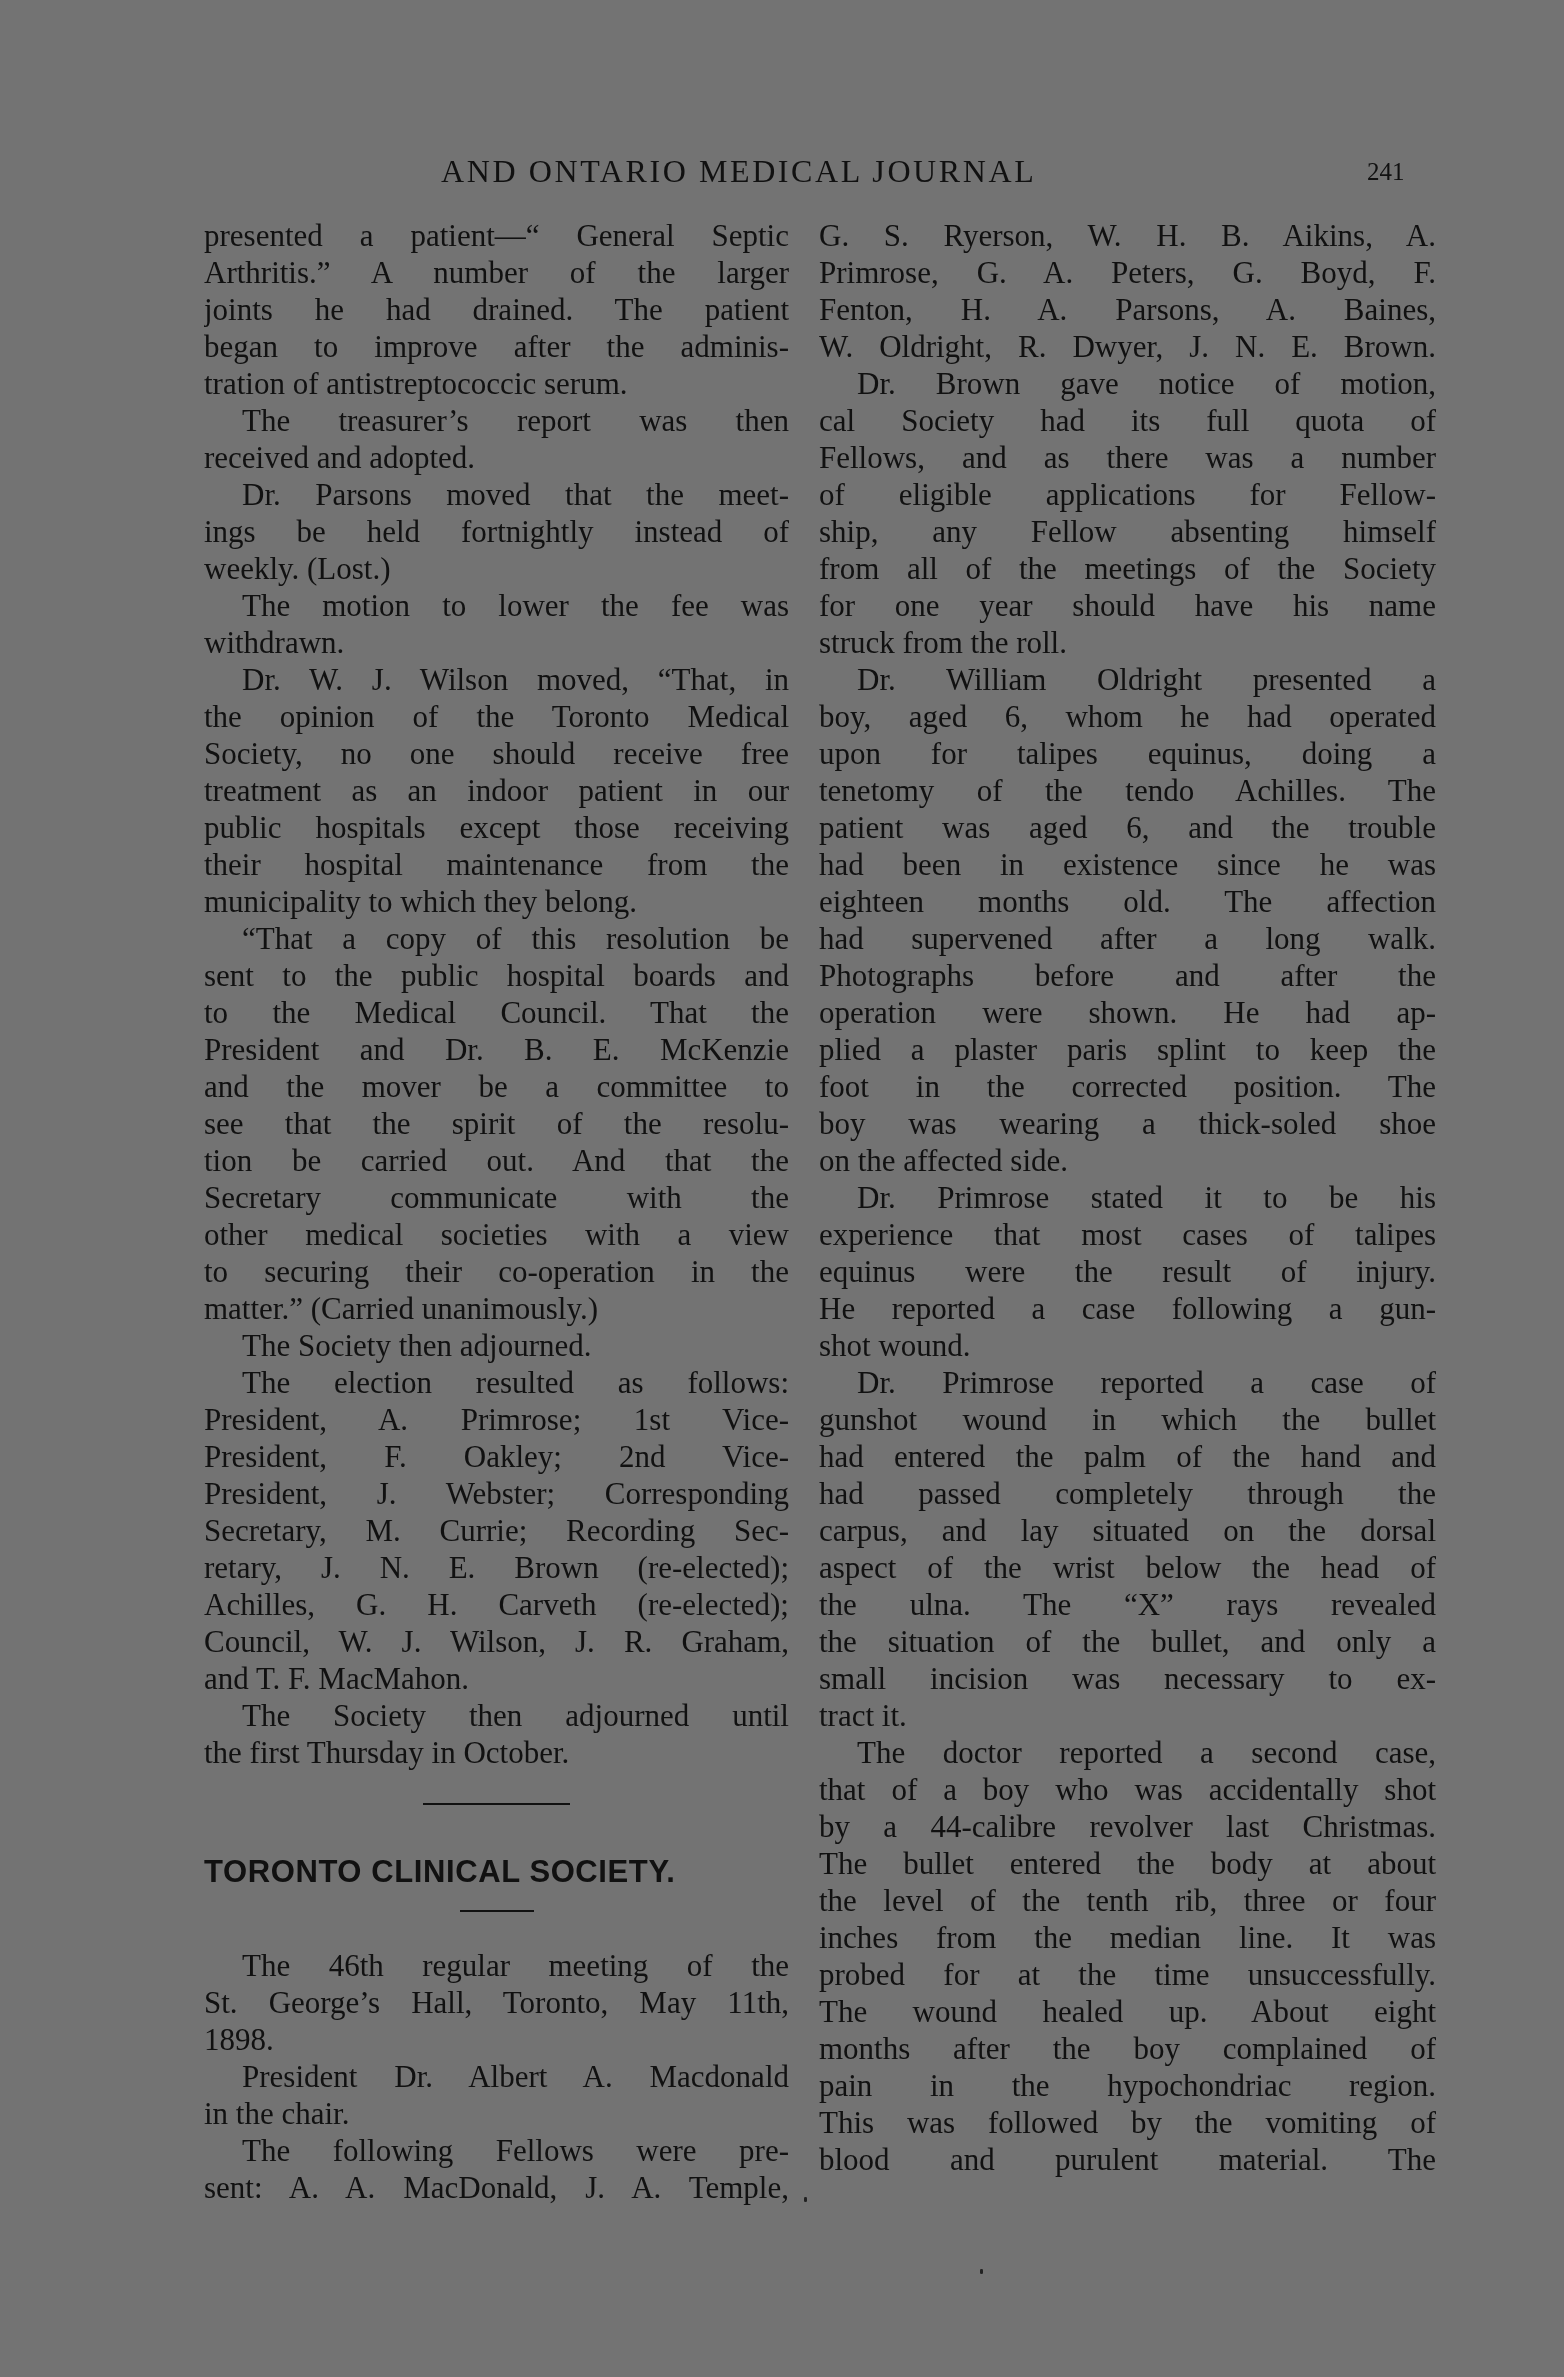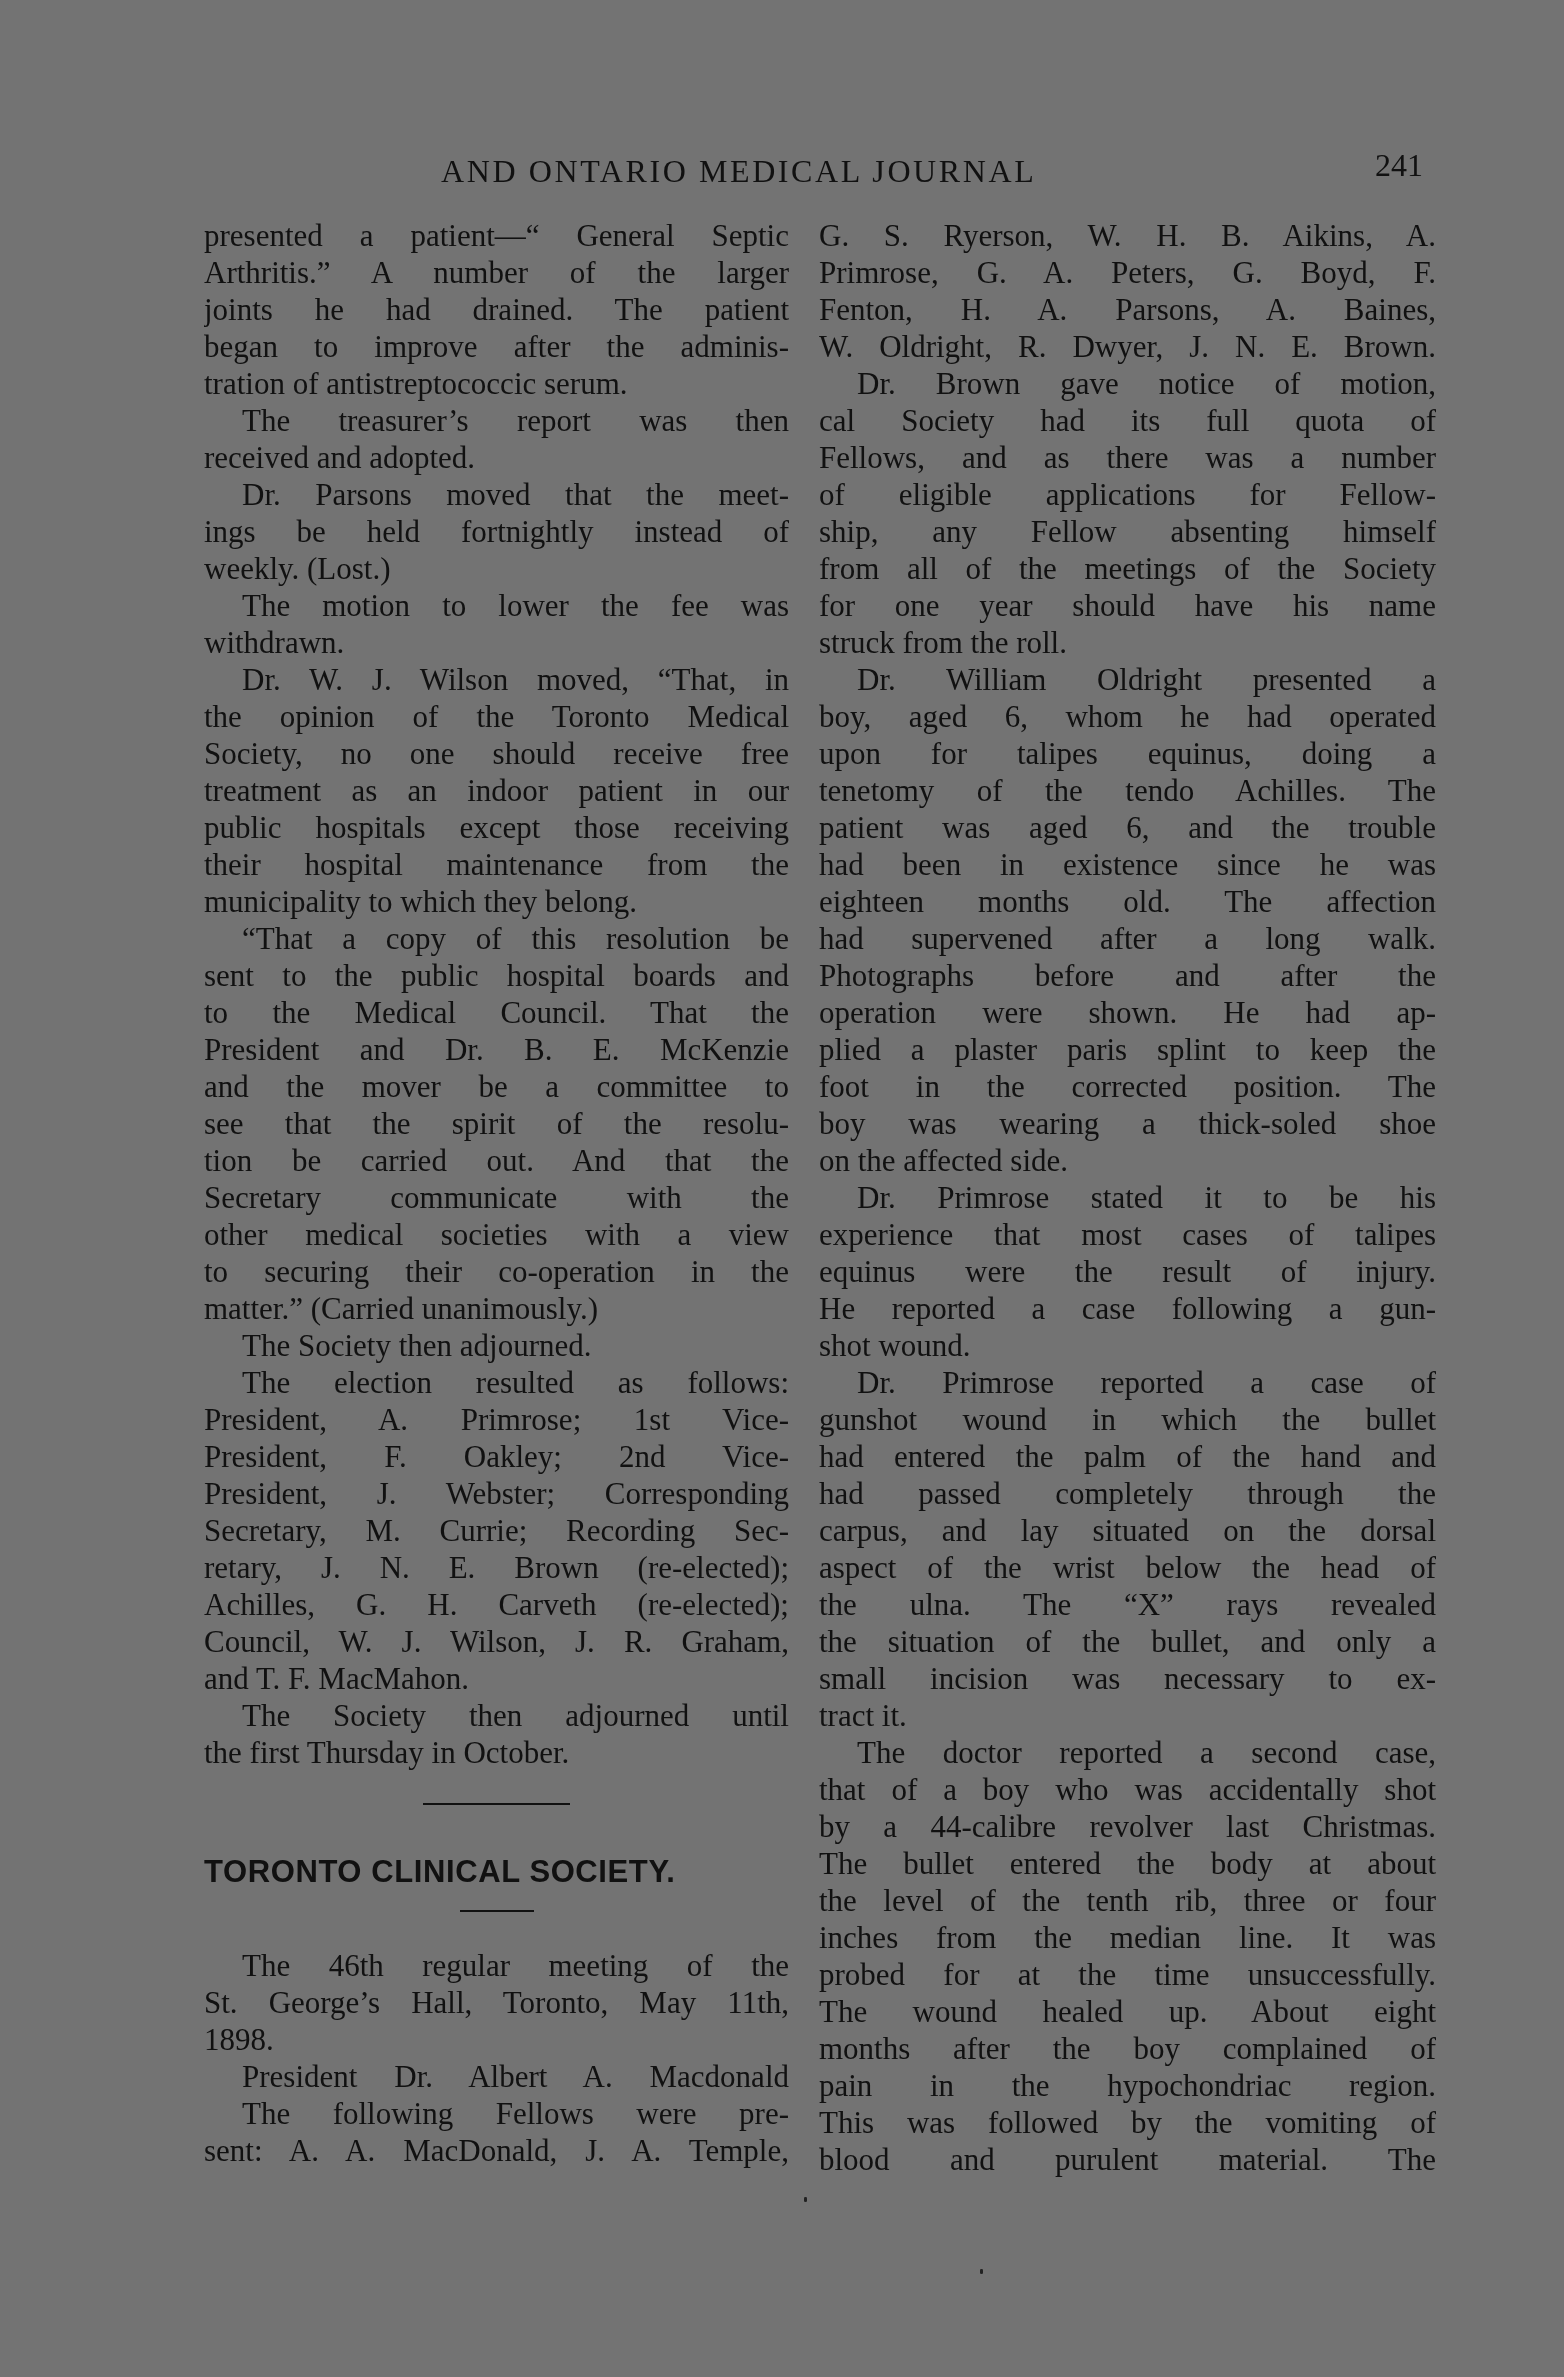--- a/index.html
+++ b/index.html
@@ -1,22 +1,22 @@
 <!DOCTYPE html>
 <html style="font-size:10.3px"><head>
 <meta charset="utf-8">
 <style>
   html, body { margin: 0; padding: 0; background: #ffffff; }
   body { width: 1564px; height: 2377px; position: relative; overflow: hidden;
          font-family: "Liberation Serif", "DejaVu Serif", serif; color: #111111; }
   .page { position: absolute; left: 0; top: 0; width: 1564px; height: 2377px; background: #737373; }
   .running-head { position: absolute; top: 149px; left: 441px; width: 712px; height: 45px;
          font-size: 32px; letter-spacing: 2.6px; line-height: 45px; white-space: nowrap; }
-  .page-number { position: absolute; top: 143px; left: 1367px; width: 64px; height: 45px;
-         font-size: 32px; line-height: 45px; text-align: center; }
+  .page-number { position: absolute; top: 149px; left: 1367px; width: 64px; height: 45px;
+         font-size: 25px; line-height: 45px; text-align: left; }
   .col { position: absolute; top: 217px; }
   .col-left { left: 204px; width: 585px; }
   .col-right { left: 819px; width: 617px; }
   .line { height: 37px; line-height: 37px; font-size: 31px; white-space: nowrap;
           text-align: justify; text-align-last: justify; overflow: hidden; }
   .line.last { text-align-last: left; }
   .line.indent { padding-left: 38px; }
   .rule { height: 1.9px; background: #111; margin: 0 auto; }
   .rule-long { width: 147px; margin-top: 32px; margin-bottom: 48px; }
   .rule-short { width: 74px; margin-top: 19px; margin-bottom: 35px; }
@@ -78,20 +78,21 @@
         <div class="line last">the first Thursday in October.</div>
       </div>
     <div class="rule rule-long"></div>
     <div class="section-heading">TORONTO CLINICAL SOCIETY.</div>
     <div class="rule rule-short"></div>
     <div id="left-part2">
         <div class="line indent">The 46th regular meeting of the</div>
         <div class="line">St. George’s Hall, Toronto, May 11th,</div>
         <div class="line last">1898.</div>
         <div class="line indent">President Dr. Albert A. Macdonald</div>
+        <div class="line last">in the chair.</div>
         <div class="line indent">The following Fellows were pre-</div>
         <div class="line">sent: A. A. MacDonald, J. A. Temple,</div>
       </div>
   </div>
 
   <div class="col col-right">
     <div id="right-lines">
         <div class="line">G. S. Ryerson, W. H. B. Aikins, A.</div>
         <div class="line">Primrose, G. A. Peters, G. Boyd, F.</div>
         <div class="line">Fenton, H. A. Parsons, A. Baines,</div>

